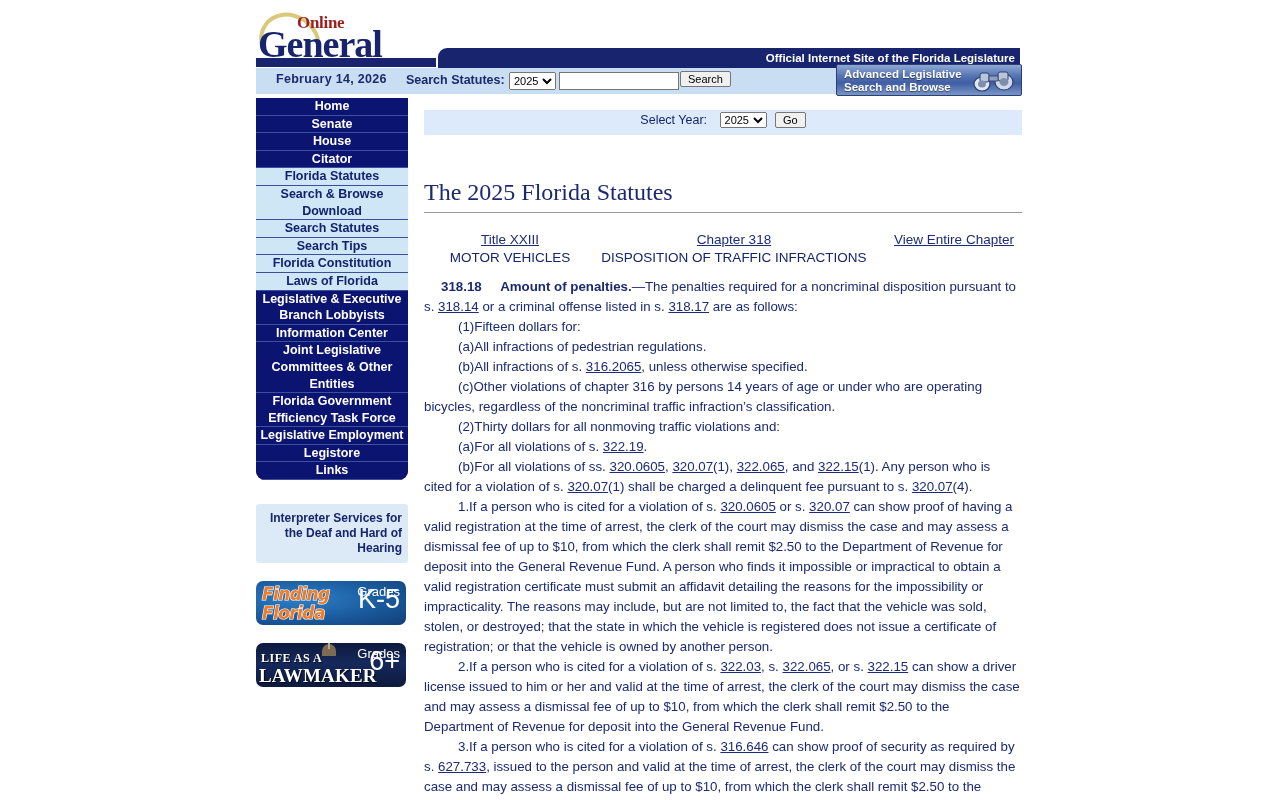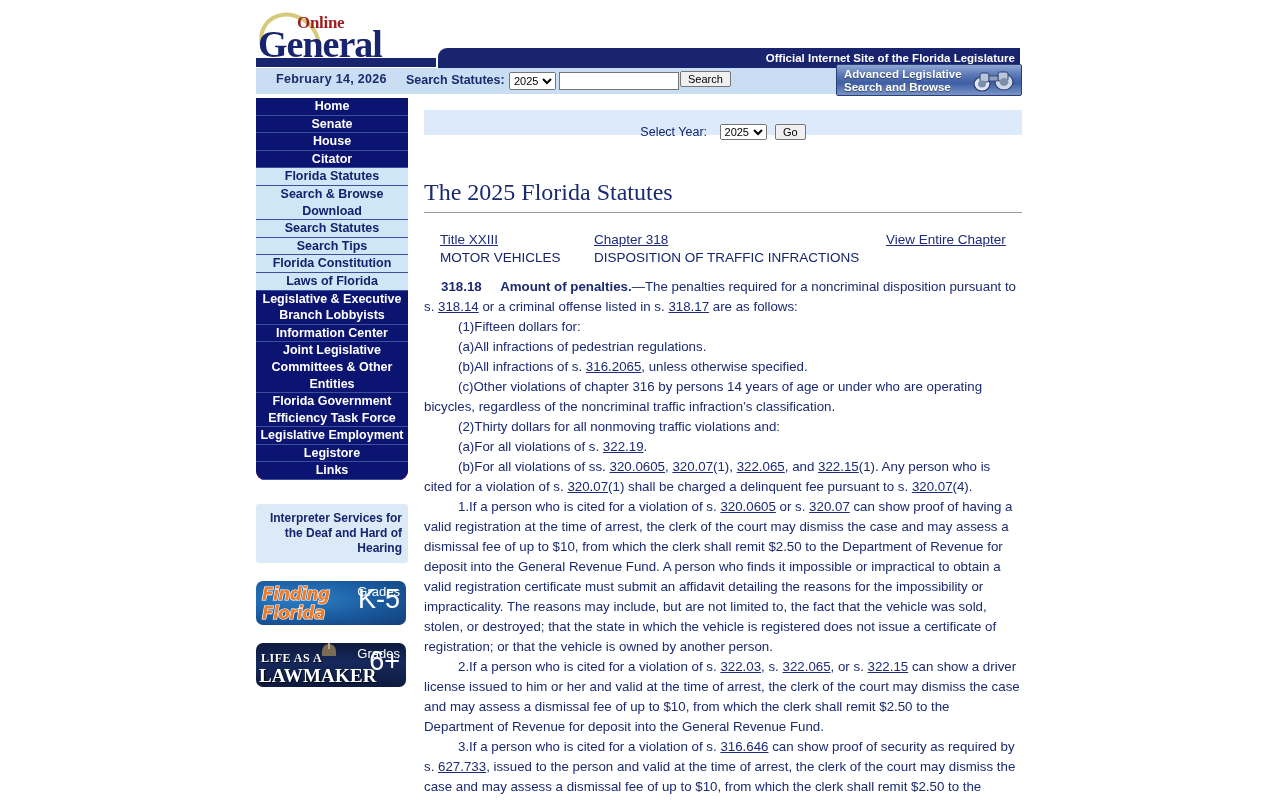--- a/index.html
+++ b/index.html
@@ -339,21 +339,21 @@
   #content {
     position: absolute;
     left: 424px;
     top: 110px;
     width: 598px;
   }
   #year-bar {
     background: #ddeafb;
     height: 25px;
     text-align: center;
-    padding-top: 12px;
+    padding-top: 0;
     box-sizing: border-box;
   }
   #year-label {
     font-size: 12.5px;
     color: #16256d;
     font-weight: normal;
     vertical-align: middle;
   }
   #year-select {
     font-size: 11px;
@@ -383,21 +383,21 @@
     border-bottom: 1px solid #999999;
   }
 
   #chapter-nav {
     margin-top: 19px;
     position: relative;
     height: 40px;
     font-size: 13.5px;
     color: #20306e;
   }
-  .cn-col { position: absolute; }
+  .cn-col { position: absolute; text-align: center; }
   .cn-link {
     color: #1d2b78;
     text-decoration: underline;
     cursor: pointer;
     font-size: 13.5px;
   }
   .cn-sub { margin-top: 3px; font-size: 13.5px; color: #16256d; }
   #cn-title { left: 16px; width: 140px; }
   #cn-chapter { left: 170px; width: 280px; }
   #cn-view { left: 462px; width: 136px; }

